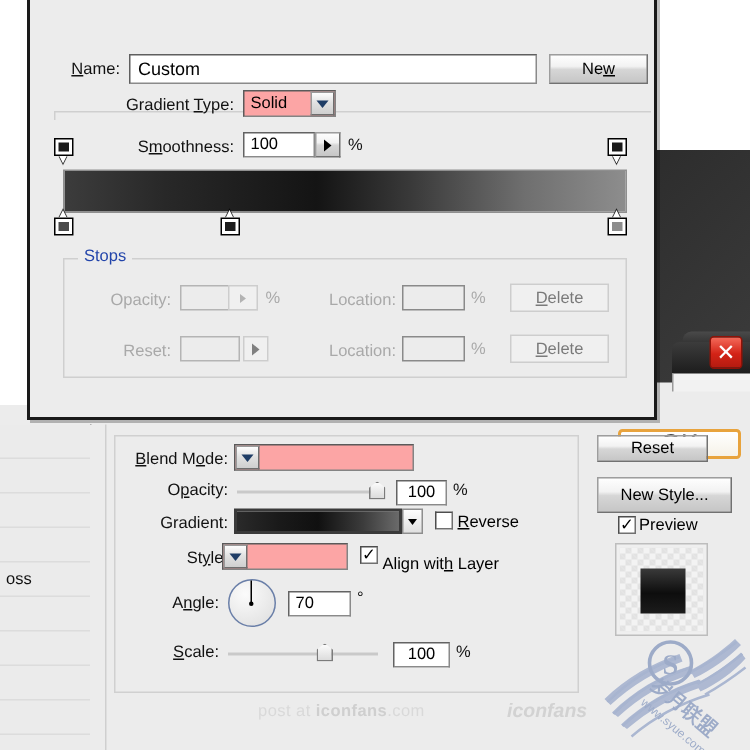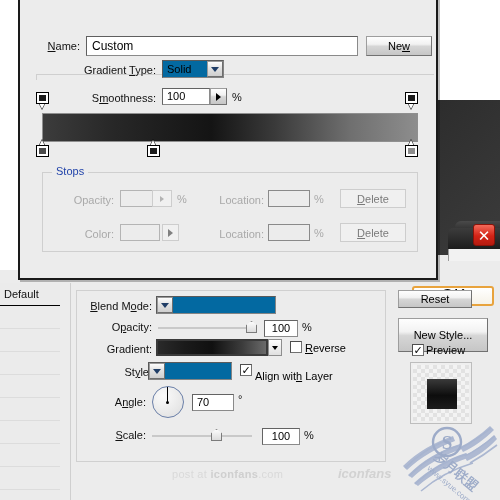--- a/index.html
+++ b/index.html
@@ -36,21 +36,21 @@
 
   #ls-gap{left:60px;top:283px;width:10px;height:217px;background:#ececec;}
   #ls-divider{left:70px;top:283px;width:1px;height:217px;background:#cfcfcf;}
   #pane-frame{left:76px;top:290px;width:310px;height:172px;border:1px solid #d0d0d0;box-sizing:border-box;}
 
   .lbl{font-size:11px;color:#111;text-align:right;white-space:nowrap;}
   .unit{font-size:11px;color:#111;}
 
   
   .combo{
-    box-sizing:border-box;height:18px;background:#0369a1;
+    box-sizing:border-box;height:18px;background:#fca5a5;
     border:1px solid #848484;border-top-color:#5a5a5a;border-left-color:#5a5a5a;
     display:flex;align-items:center;
   }
   .combo .txt{flex:1;padding-left:4px;font-size:11px;color:#000;line-height:16px;}
   .combo .arrowbox{
     width:16px;height:16px;margin-right:0px;
     background:linear-gradient(#fdfdfd,#e2e2e2 45%,#cfcfcf);
     border:1px solid #9a9a9a;border-right-color:#6e6e6e;border-bottom-color:#6e6e6e;
     box-sizing:border-box;display:flex;align-items:center;justify-content:center;
   }
@@ -92,21 +92,21 @@
         border:1px solid #6a7fa8;box-sizing:border-box;}
   #dial-needle{left:167px;top:387px;width:1px;height:16px;background:#000;}
   #dial-dot{left:166px;top:401px;width:3px;height:3px;background:#000;border-radius:50%;}
 
   
   #right-col{left:398px;top:255px;width:102px;height:245px;background:#ececec;}
   #ok-btn{left:412px;top:258px;width:82px;height:20px;border-radius:3px;
           background:linear-gradient(#ffffff,#f6f2e8);border:2px solid #e8a33d;box-sizing:border-box;
           display:flex;align-items:center;justify-content:center;font-size:17px;color:#000;margin-top:28px;}
   #reset-btn{left:398px;top:290px;width:74px;height:18px;}
-  #newstyle-btn{left:398px;top:318px;width:90px;height:34px;}
+  #newstyle-btn{left:398px;top:318px;width:90px;height:24px;}
   #preview-row{left:412px;top:344px;display:flex;align-items:center;gap:2px;}
   #preview-thumb{left:410px;top:362px;width:62px;height:62px;background:#efefef;border:1px solid #bdbdbd;box-sizing:border-box;}
   #preview-checker{position:absolute;left:2px;top:2px;width:56px;height:56px;
      background-image:linear-gradient(45deg,#e2e2e2 25%,transparent 25%,transparent 75%,#e2e2e2 75%),
                       linear-gradient(45deg,#e2e2e2 25%,transparent 25%,transparent 75%,#e2e2e2 75%);
      background-size:8px 8px;background-position:0 0,4px 4px;background-color:#f3f3f3;}
   #preview-square{position:absolute;left:16px;top:16px;width:30px;height:30px;
      background:linear-gradient(#3a3a3a,#0d0d0d 55%,#1c1c1c);}
 
   
@@ -174,25 +174,25 @@
 
 <div class="abs" id="bg-white"></div>
 <div class="abs" id="bg-darkshape">
   <div id="bg-darkshape-inner"></div>
 </div>
 
 <div class="abs" id="app-bg"></div>
 <div class="abs" id="ls-left-col"></div>
 
 <div class="abs" id="ls-list">
-  <div class="ls-row first">Default</div>
-  <div class="ls-row"></div>
-  <div class="ls-row"></div>
-  <div class="ls-row"></div>
-  <div class="ls-row"></div>
+  <div class="ls-row"></div>
+  <div class="ls-row"></div>
+  <div class="ls-row"></div>
+  <div class="ls-row"></div>
+  <div class="ls-row">oss</div>
   <div class="ls-row"></div>
   <div class="ls-row"></div>
   <div class="ls-row"></div>
   <div class="ls-row"></div>
 </div>
 <div class="abs" id="ls-gap"></div>
 <div class="abs" id="ls-divider"></div>
 
 <div class="abs" id="pane-frame"></div>
 
@@ -328,21 +328,21 @@
   <span style="width:0;height:0;border-top:3px solid transparent;border-bottom:3px solid transparent;border-left:4px solid #b3b3b3;"></span>
 </div>
 <div class="abs dis-unit" style="left:177px;top:193px;">%</div>
 <div class="abs lbl dis-lbl" style="left:206px;top:194px;width:58px;">Location:</div>
 <div class="abs numbox dis" style="left:268px;top:190px;width:42px;border-color:#8a8a8a;"></div>
 <div class="abs dis-unit" style="left:314px;top:193px;">%</div>
 <div class="abs btn flat" style="left:340px;top:189px;width:66px;height:19px;color:#7a7a7a;">
   <span><span class="u">D</span>elete</span>
 </div>
 
-<div class="abs lbl dis-lbl" style="left:58px;top:228px;width:56px;">Color:</div>
+<div class="abs lbl dis-lbl" style="left:58px;top:228px;width:56px;">Reset:</div>
 <div class="abs numbox dis" style="left:120px;top:224px;width:40px;"></div>
 <div class="abs btn flat" style="left:162px;top:224px;width:17px;height:17px;">
   <span style="width:0;height:0;border-top:4px solid transparent;border-bottom:4px solid transparent;border-left:5px solid #808080;"></span>
 </div>
 <div class="abs lbl dis-lbl" style="left:206px;top:228px;width:58px;">Location:</div>
 <div class="abs numbox dis" style="left:268px;top:224px;width:42px;border-color:#8a8a8a;"></div>
 <div class="abs dis-unit" style="left:314px;top:227px;">%</div>
 <div class="abs btn flat" style="left:340px;top:223px;width:66px;height:19px;color:#7a7a7a;">
   <span><span class="u">D</span>elete</span>
 </div>

